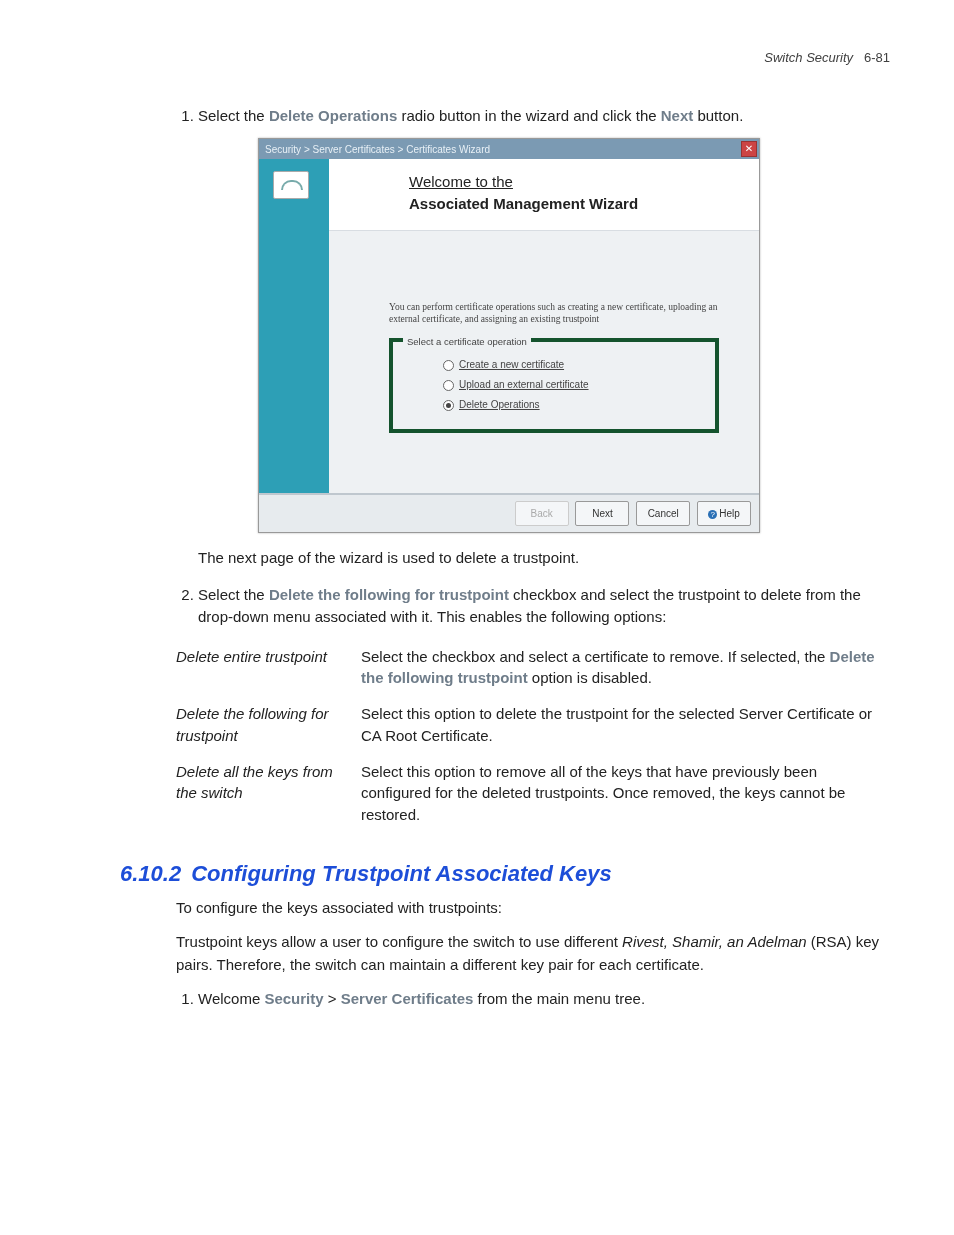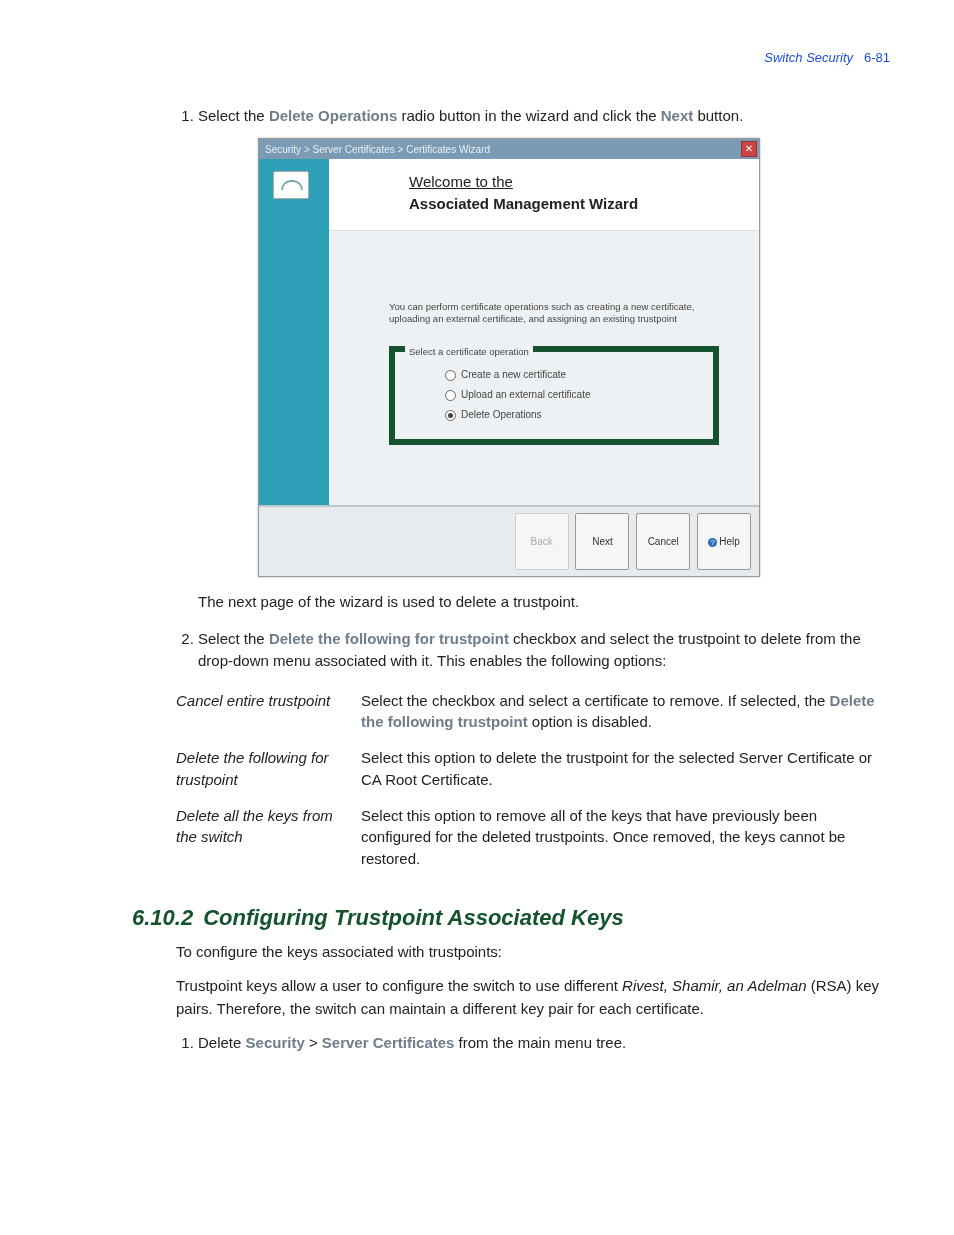--- a/index.html
+++ b/index.html
@@ -9,21 +9,21 @@
     color: #222;
     width: 954px;
   }
   .page {
     padding: 50px 60px 60px 120px;
     box-sizing: border-box;
   }
   .header-line {
     text-align: right;
     font-size: 13px;
-    color: #1d4ed8;
+    color: #404040;
     margin-bottom: 40px;
     padding-right: 4px;
   }
   .header-line .it { font-style: italic; }
   .body-text { margin-left: 56px; }
   ol.steps {
     list-style: decimal;
     margin: 0 0 0 22px;
     padding: 0;
     font-size: 15px;
@@ -91,26 +91,27 @@
     font-family: Arial, sans-serif;
   }
   .wizard-head .l1 { font-size: 15px; text-decoration: underline; }
   .wizard-head .l2 { font-size: 15px; font-weight: bold; }
   .wizard-content {
     background: #eef1f3;
     padding: 70px 40px 60px 60px;
     font-size: 9.5px;
     color: #444;
   }
-  .wizard-desc { margin-bottom: 20px; line-height: 1.35; }
+  .wizard-desc { margin-bottom: 12px; line-height: 1.35; font-family: Liberation Serif, serif; }
   .fieldset {
-    border: 6px solid #14532d;
+    border: 4px solid #14532d;
     padding: 10px 16px 12px 50px;
     position: relative;
     background: #eef1f3;
+    text-decoration: underline;
   }
   .fieldset-legend {
     position: absolute;
     top: -7px; left: 10px;
     background: #eef1f3;
     padding: 0 4px;
     font-size: 9.5px;
   }
   .radio-row { margin: 5px 0; font-size: 10px; }
   .radio-dot {
@@ -133,21 +134,21 @@
   }
   .wizard-footer {
     border-top: 2px solid #bfc7ce;
     background: #e7ebee;
     padding: 6px 8px;
     text-align: right;
   }
   .wbtn {
     display: inline-block;
     font-size: 10px;
-    padding: 20px 10px;
+    padding: 4px 10px;
     border: 1px solid #999;
     background: #f4f6f8;
     margin-left: 4px;
     border-radius: 2px;
     color: #333;
     min-width: 32px;
     text-align: center;
   }
   .wbtn.disabled { color: #aaa; border-color: #ccc; }
   .help-dot {
@@ -182,22 +183,22 @@
   table.opts td.term {
     font-style: italic;
     width: 175px;
   }
 
   h2.sec {
     font-family: Arial, sans-serif;
     font-style: italic;
     font-weight: bold;
     font-size: 22px;
-    margin: 28px 0 8px 12px;
-    color: #14532d;
+    margin: 28px 0 8px 0;
+    color: #1d4ed8;
   }
   h2.sec .num { font-style: italic; margin-right: 10px; }
 
   .it { font-style: italic; }
 </style>
 </head>
 <body>
 
 <div class="page">
 
@@ -256,21 +257,21 @@
 
       <li>
         <span>Select the </span><span class="bold-link">Delete the following for trustpoint</span><span> checkbox and select the trustpoint to delete from the drop-down menu associated with it. This enables the following options:</span>
       </li>
     </ol>
   </div>
 
   <table class="opts">
     <tbody>
         <tr>
-      <td class="term">Cancel entire trustpoint</td>
+      <td class="term">Delete entire trustpoint</td>
       <td>
         <span>Select the checkbox and select a certificate to remove. If selected, the </span><span class="bold-link">Delete the following trustpoint</span><span> option is disabled.</span>
       </td>
     </tr>
     <tr>
       <td class="term">Delete the following for trustpoint</td>
       <td>Select this option to delete the trustpoint for the selected Server Certificate or CA Root Certificate.</td>
     </tr>
     <tr>
       <td class="term">Delete all the keys from the switch</td>
@@ -285,18 +286,18 @@
   </h2>
 
   <div class="plain-para">To configure the keys associated with trustpoints:</div>
   <div class="plain-para">
     <span>Trustpoint keys allow a user to configure the switch to use different </span><span class="it">Rivest, Shamir, an Adelman</span><span> (RSA) key pairs. Therefore, the switch can maintain a different key pair for each certificate.</span>
   </div>
 
   <div class="body-text">
     <ol class="steps">
       <li>
-        <span>Delete </span><span class="bold-link">Security</span><span> &gt; </span><span class="bold-link">Server Certificates</span><span> from the main menu tree.</span>
+        <span>Welcome </span><span class="bold-link">Security</span><span> &gt; </span><span class="bold-link">Server Certificates</span><span> from the main menu tree.</span>
       </li>
     </ol>
   </div>
 
 </div>
 
 </body></html>

